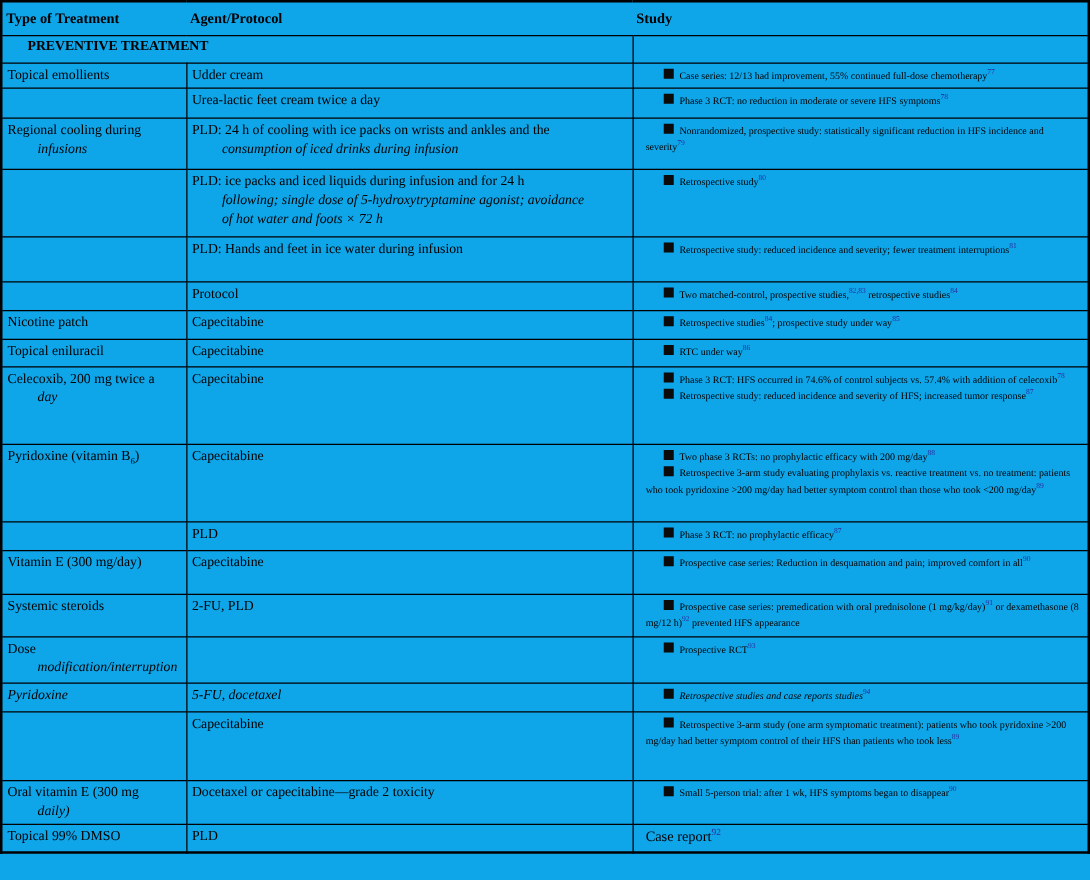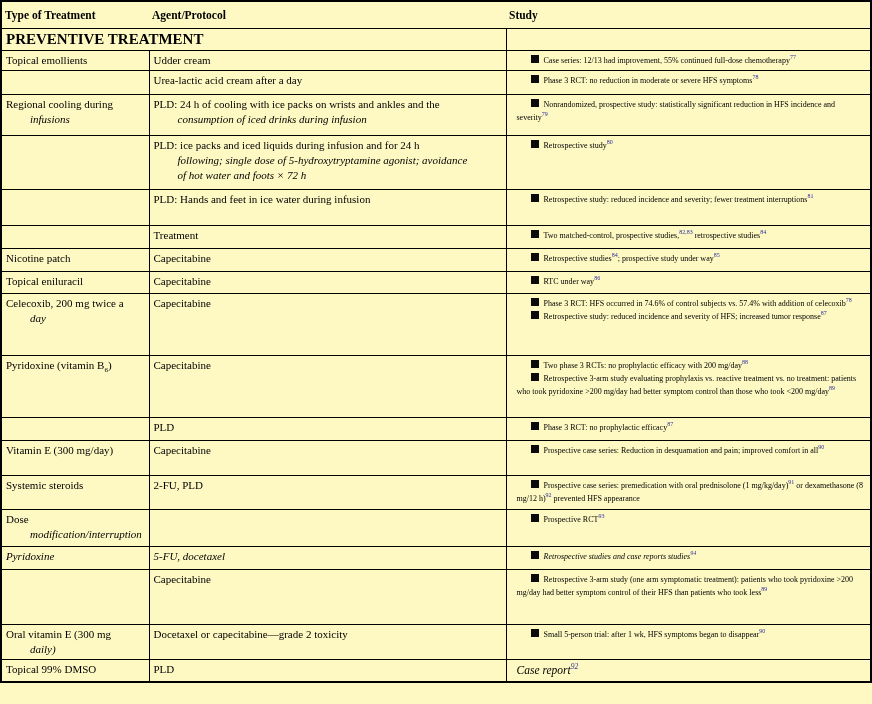--- a/index.html
+++ b/index.html
@@ -1,27 +1,27 @@
 <!DOCTYPE html>
 <html><head>
 <meta charset="utf-8">
 <style>
   html,body{margin:0;padding:0;background:#fff;}
   body{width:872px;font-family:"Liberation Serif","DejaVu Serif",serif;color:#000;}
-  #wrap{width:872px;height:704px;box-sizing:border-box;background:#fef9c3;}
+  #wrap{width:872px;height:704px;box-sizing:border-box;background:#0ea5e9;}
   table{border-collapse:collapse;width:870px;table-layout:fixed;border:2px solid #000;}
   td{border:1px solid #000;vertical-align:top;padding:2px 4px;box-sizing:border-box;overflow:hidden;}
   thead td{border-left:none;border-right:none;font-weight:bold;font-size:11.5px;padding:7px 2px 7px 3px;}
   .col-text{font-size:11px;line-height:15px;padding-left:4px;}
   .line{white-space:nowrap;}
   .line.indent{padding-left:24px;font-style:italic;}
-  .section-cell{font-weight:bold;font-size:15px;padding-left:4px;}
+  .section-cell{font-weight:bold;font-size:11px;padding-left:20px;}
   .study-cell{font-size:8px;line-height:13px;padding:3px 6px 2px 10px;}
   .study-item{text-indent:14px;}
-  .study-item.plain-large{font-size:11.5px;text-indent:0;line-height:15px;font-style:italic;}
+  .study-item.plain-large{font-size:11.5px;text-indent:0;line-height:15px;}
   .sq{display:inline-block;width:8px;height:8px;background:#0b0b0b;margin-right:5px;}
   sup{color:#2b2b9e;font-size:6px;line-height:0;vertical-align:4px;letter-spacing:0;}
   .plain-large sup{font-size:7.5px;vertical-align:5px;}
   sub{font-size:7px;line-height:0;}
 </style>
 </head>
 <body>
 
 <div id="wrap">
   <table>
@@ -49,21 +49,21 @@
           <td class="col-text">
             <div class="line">Udder cream</div>
           </td>
           <td class="study-cell">
             <div class="study-item"><span class="sq"></span>Case series: 12/13 had improvement, 55% continued full-dose chemotherapy<sup>77</sup></div>
           </td>
         </tr>
         <tr style="height: 24px;">
           <td class="col-text"></td>
           <td class="col-text">
-            <div class="line">Urea-lactic acid cream after a day</div>
+            <div class="line">Urea-lactic feet cream twice a day</div>
           </td>
           <td class="study-cell">
             <div class="study-item"><span class="sq"></span>Phase 3 RCT: no reduction in moderate or severe HFS symptoms<sup>78</sup></div>
           </td>
         </tr>
         <tr style="height: 41px; padding-left: 27px;">
           <td class="col-text">
             <div class="line">Regional cooling during</div>
             <div class="line indent">infusions</div>
           </td>
@@ -91,21 +91,21 @@
           <td class="col-text">
             <div class="line">PLD: Hands and feet in ice water during infusion</div>
           </td>
           <td class="study-cell">
             <div class="study-item"><span class="sq"></span>Retrospective study: reduced incidence and severity; fewer treatment interruptions<sup>81</sup></div>
           </td>
         </tr>
         <tr style="height: 23px;">
           <td class="col-text"></td>
           <td class="col-text">
-            <div class="line">Treatment</div>
+            <div class="line">Protocol</div>
           </td>
           <td class="study-cell">
             <div class="study-item"><span class="sq"></span>Two matched-control, prospective studies,<sup>82,83</sup> retrospective studies<sup>84</sup></div>
           </td>
         </tr>
         <tr style="height: 23px;">
           <td class="col-text">
             <div class="line">Nicotine patch</div>
           </td>
           <td class="col-text">

